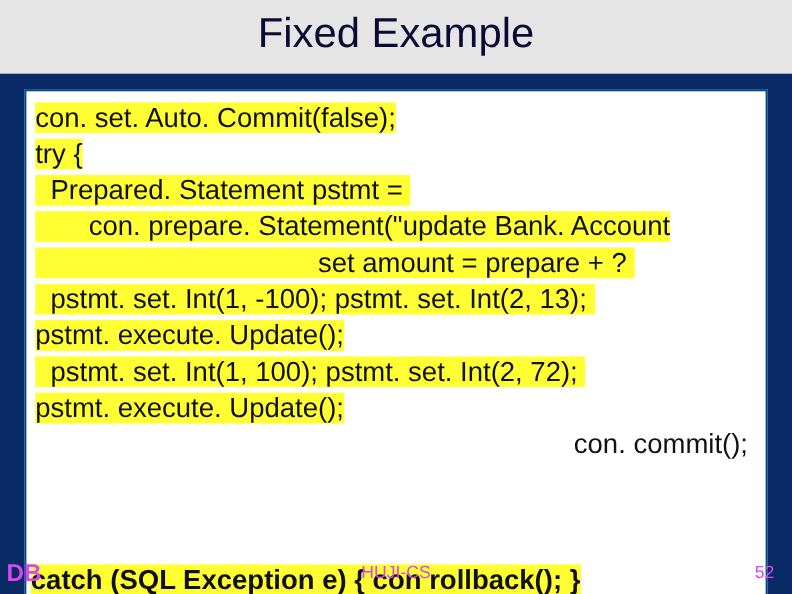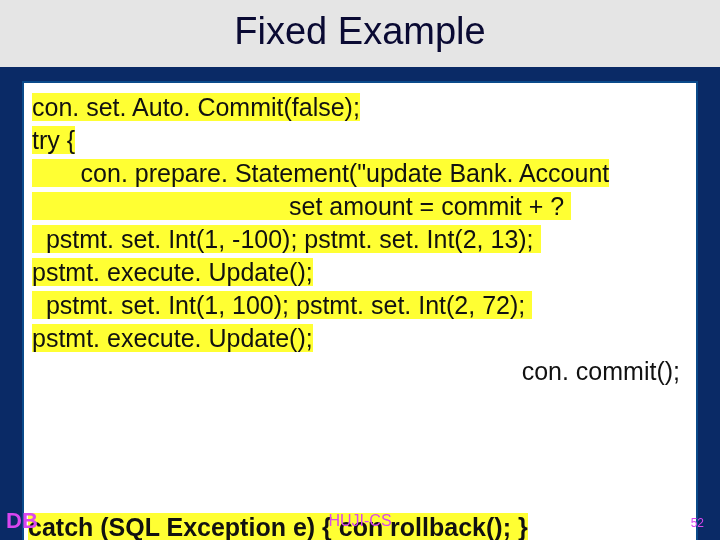--- a/index.html
+++ b/index.html
@@ -52,43 +52,44 @@
   .footer-center {
     position: absolute;
     left: 50%; transform: translateX(-50%);
     bottom: 6px;
     font-size: 16px;
     font-weight: 400;
   }
   .footer-right {
     position: absolute;
     right: 16px; bottom: 6px;
-    font-size: 12px;
+    font-size: 16px;
   }
   .cut-line {
     position: absolute;
     left: 28px;
     bottom: -2px;
     font-size: 25px;
     color: #111;
   }
   .cut-line .hl { background: #ffff33; font-weight: bold; }
 </style>
 </head>
 <body>
 
 <div class="title-band">
   <div class="title-text">Fixed Example</div>
 </div>
 
 <div class="code-box">
   <div class="code-line"><span class="hl">con. set. Auto. Commit(false);</span></div>
   <div class="code-line"><span class="hl">try {</span></div>
+  <div class="code-line"><span class="hl">  Prepared. Statement pstmt = </span></div>
   <div class="code-line"><span class="hl">       con. prepare. Statement("update Bank. Account</span></div>
-  <div class="code-line"><span class="hl">                                     set amount = commit + ? </span></div>
+  <div class="code-line"><span class="hl">                                     set amount = prepare + ? </span></div>
   <div class="code-line"><span class="hl">  pstmt. set. Int(1, -100); pstmt. set. Int(2, 13); </span></div>
   <div class="code-line"><span class="hl">pstmt. execute. Update();</span></div>
   <div class="code-line"><span class="hl">  pstmt. set. Int(1, 100); pstmt. set. Int(2, 72); </span></div>
   <div class="code-line"><span class="hl">pstmt. execute. Update();</span></div>
   <div class="code-line ind1"><span>  con. commit();</span></div>
 </div>
 
 <div class="cut-line"><span class="hl">catch (SQL Exception e) { con rollback();      }</span></div>
 
 <div class="footer">

